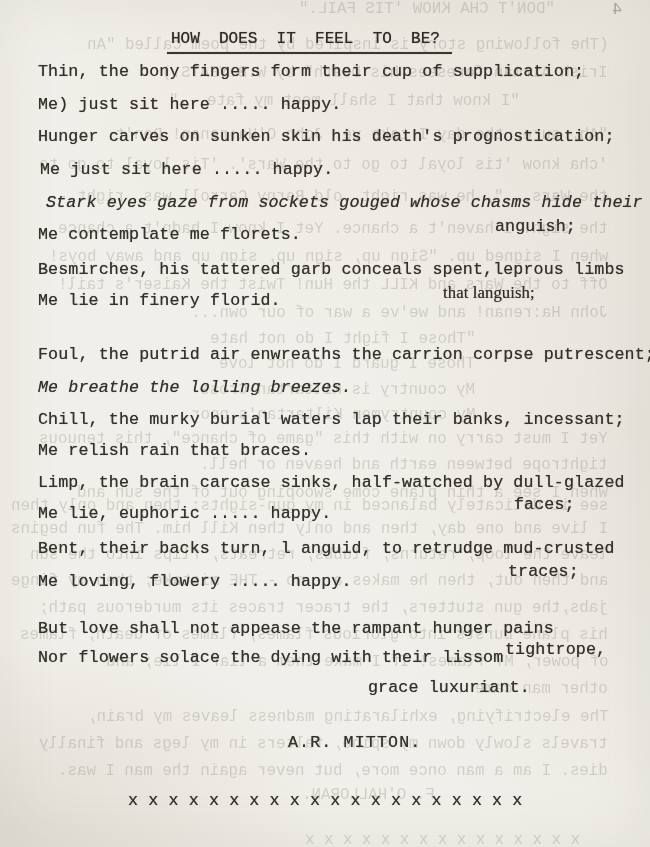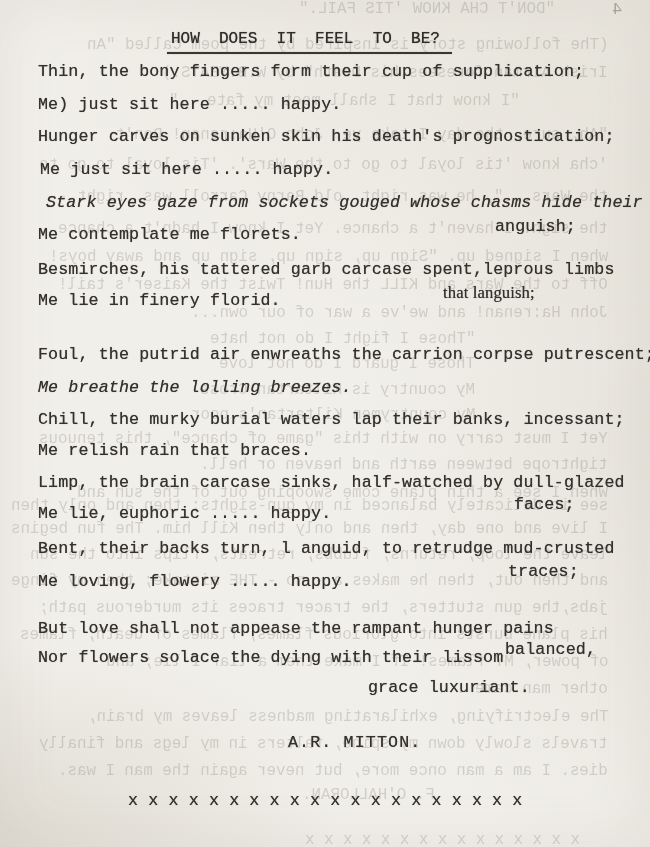--- a/index.html
+++ b/index.html
@@ -125,35 +125,35 @@
   <div class="title-underline"></div>
 
   <div class="poem-layer">
       <div class="line ink" style="left: 38px; top: 64px; text-align: right;">Thin, the bony fingers form their cup of supplication;</div>
       <div class="line ink" style="left: 38px; top: 97px;">Me) just sit here ..... happy.</div>
       <div class="line ink" style="left: 38px; top: 129px;">Hunger carves on sunken skin his death's prognostication;</div>
       <div class="line ink" style="left: 40px; top: 162px;">Me just sit here ..... happy.</div>
       <div class="line ink" style="left: 46px; top: 195px; font-style: italic;">Stark eyes gaze from sockets gouged whose chasms hide their</div>
       <div class="line ink" style="left: 495px; top: 219px;">anguish;</div>
       <div class="line ink" style="left: 38px; top: 227px;">Me contemplate me florets.</div>
-      <div class="line ink" style="left: 38px; top: 262px;">Besmirches, his tattered garb carcase spent,leprous limbs</div>
+      <div class="line ink" style="left: 38px; top: 262px;">Besmirches, his tattered garb conceals spent,leprous limbs</div>
       <div class="line ink" style="left: 443px; top: 285px; font-family: Liberation Serif, serif;">that languish;</div>
       <div class="line ink" style="left: 38px; top: 293px;">Me lie in finery florid.</div>
       <div class="line ink" style="left: 38px; top: 347px;">Foul, the putrid air enwreaths the carrion corpse putrescent;</div>
       <div class="line ink" style="left: 38px; top: 380px; font-style: italic;">Me breathe the lolling breezes.</div>
       <div class="line ink" style="left: 38px; top: 412px;">Chill, the murky burial waters lap their banks, incessant;</div>
       <div class="line ink" style="left: 38px; top: 443px;">Me relish rain that braces.</div>
       <div class="line ink" style="left: 38px; top: 475px;">Limp, the brain carcase sinks, half-watched by dull-glazed</div>
       <div class="line ink" style="left: 514px; top: 497px;">faces;</div>
       <div class="line ink" style="left: 38px; top: 506px;">Me lie, euphoric ..... happy.</div>
       <div class="line ink" style="left: 38px; top: 541px;">Bent, their backs turn, l anguid, to retrudge mud-crusted</div>
       <div class="line ink" style="left: 508px; top: 564px; text-align: right;">traces;</div>
       <div class="line ink" style="left: 38px; top: 574px;">Me loving, flowery ..... happy.</div>
       <div class="line ink" style="left: 38px; top: 621px;">But love shall not appease the rampant hunger pains</div>
-      <div class="line ink" style="left: 505px; top: 642px;">balanced,</div>
+      <div class="line ink" style="left: 505px; top: 642px;">tightrope,</div>
       <div class="line ink" style="left: 38px; top: 650px;">Nor flowers solace the dying with their lissom</div>
       <div class="line ink" style="left: 368px; top: 680px;">grace luxuriant.</div>
     </div>
 
   <div class="line ink author">A.R. MITTON.</div>
 
   <div class="line ink divider">x x x x x x x x x x x x x x x x x x x x</div>
 
 </div>
 

